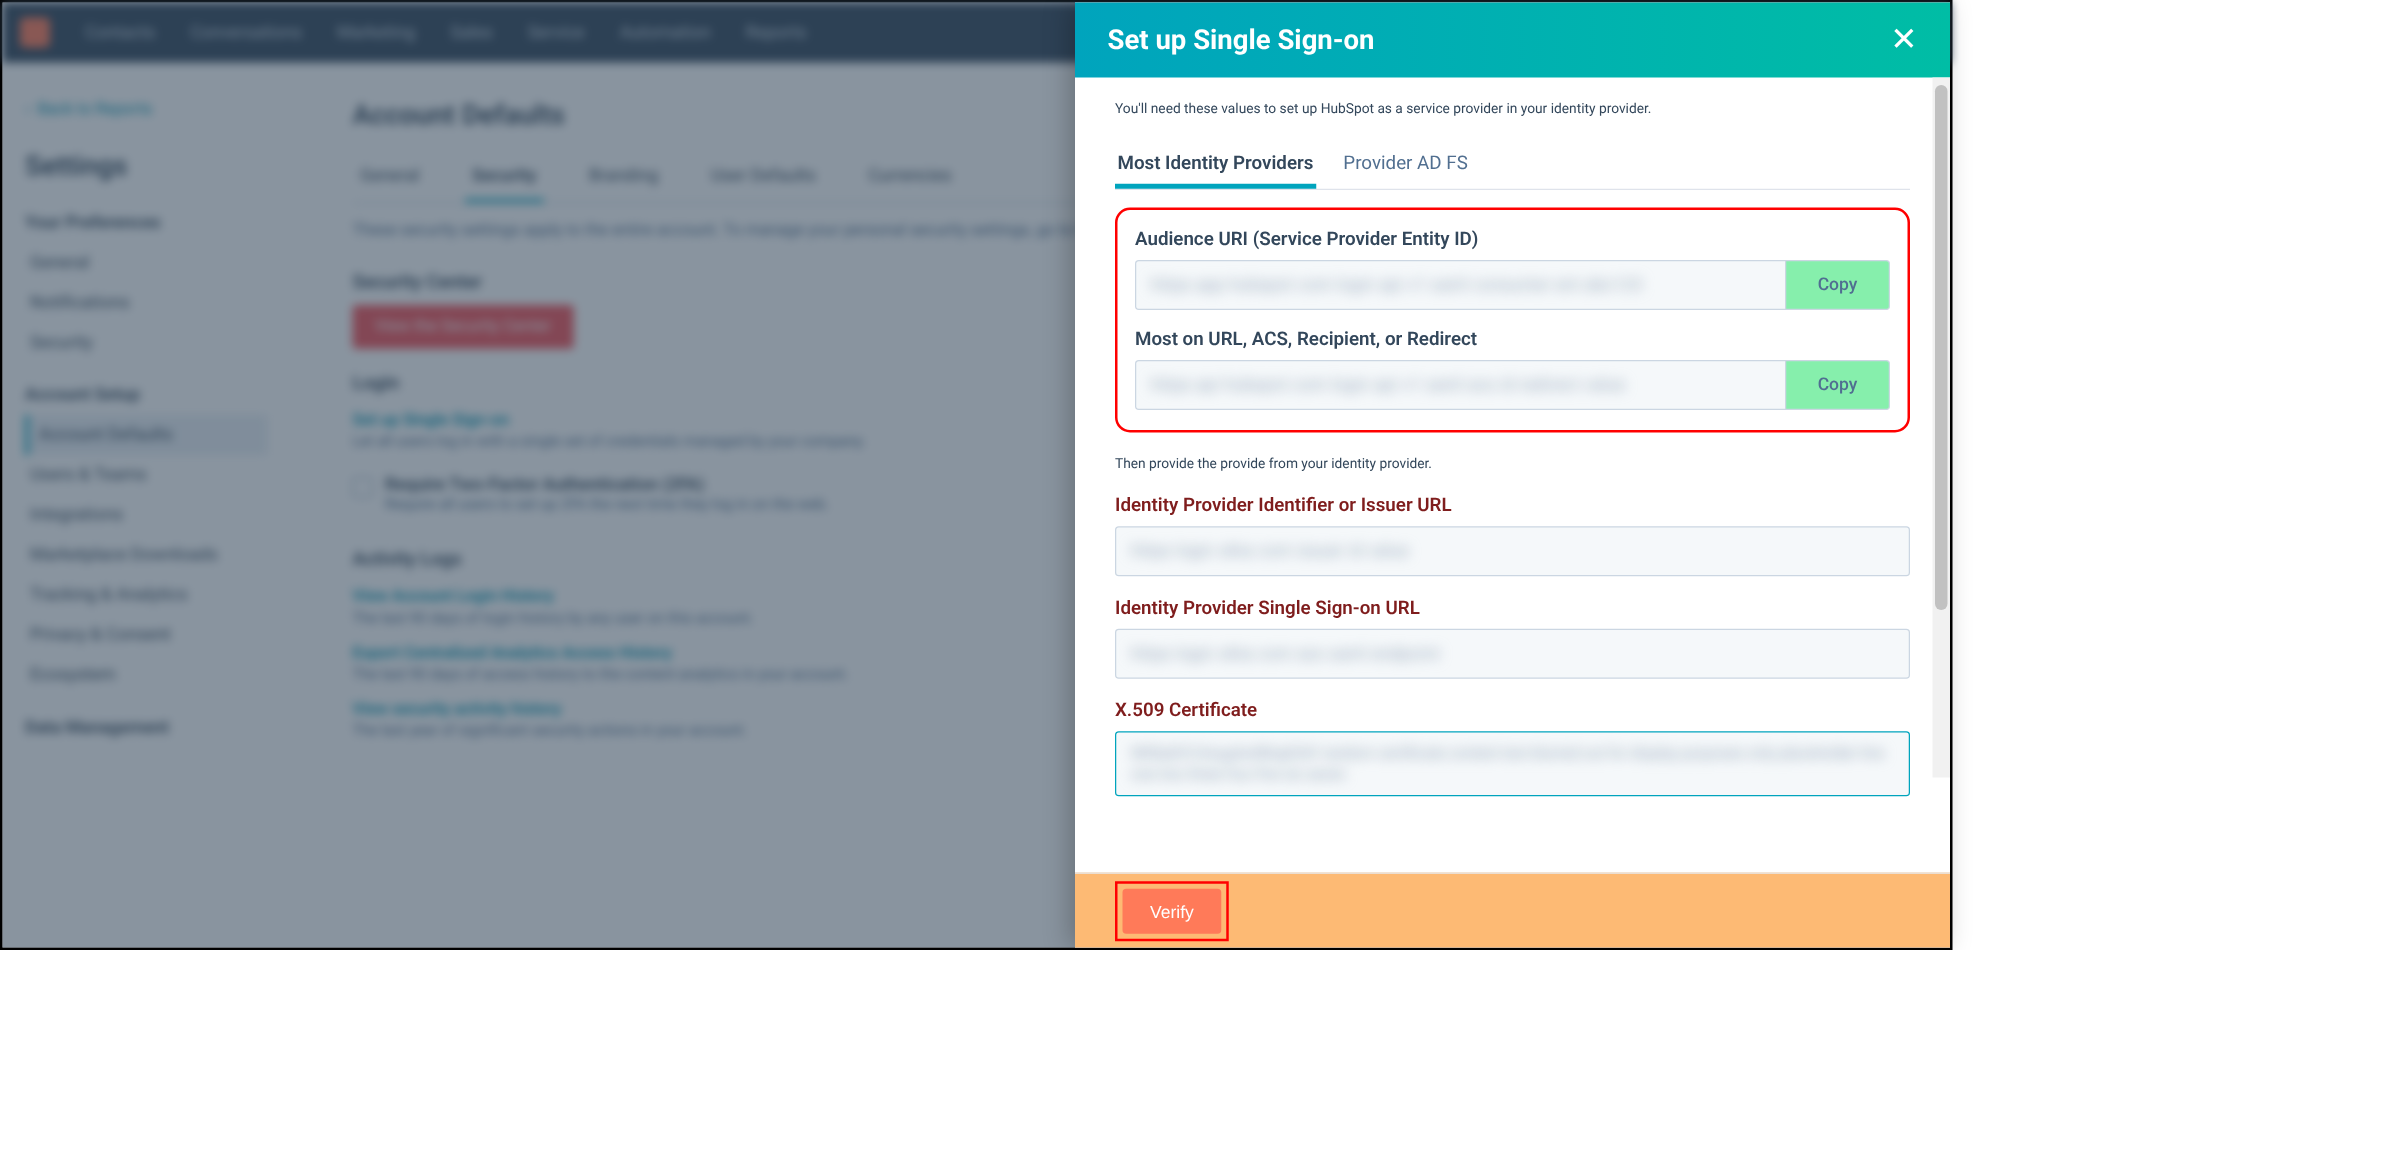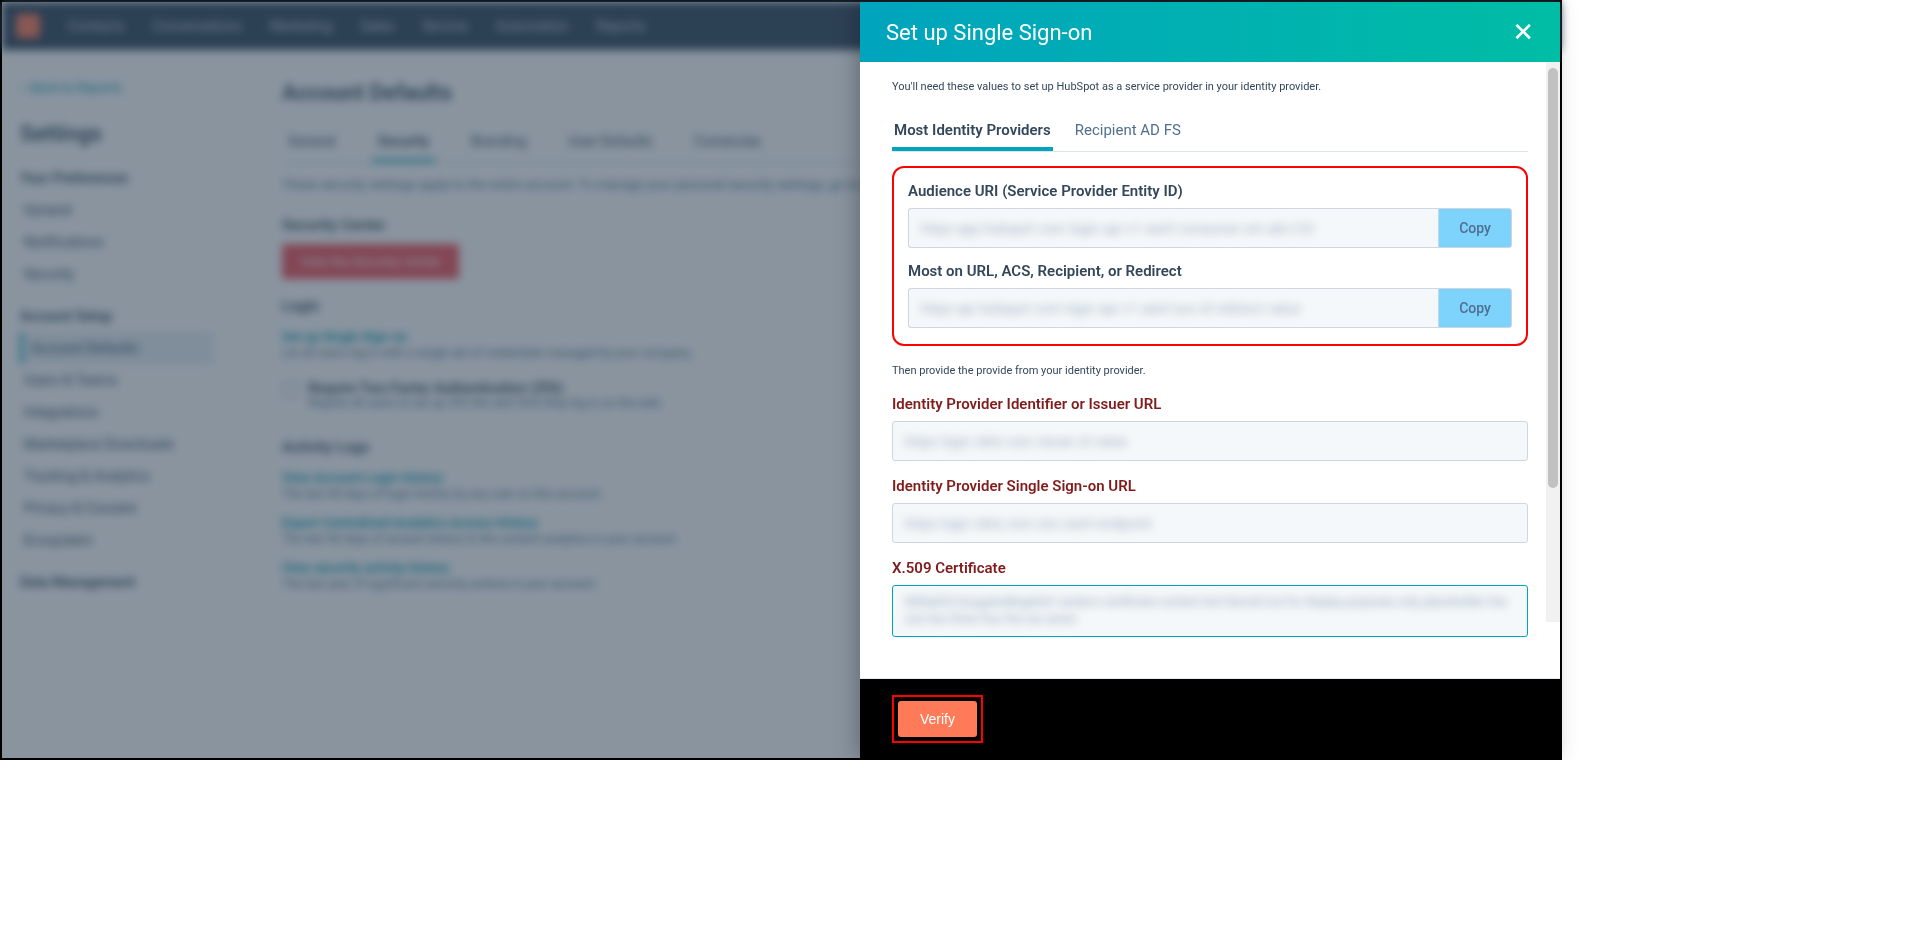--- a/index.html
+++ b/index.html
@@ -29,47 +29,47 @@
 .blockh { font-size: 15px; font-weight: 600; margin: 18px 0 10px; }
 .redbtn { display: inline-block; background: #f2545b; color: #fff; padding: 10px 18px; border-radius: 3px; font-size: 13px; }
 .linkline { color: #0091ae; font-size: 13px; font-weight: 600; margin: 14px 0 2px; }
 .subline { color: #516f90; font-size: 12px; margin-bottom: 8px; }
 .checkrow { display: flex; gap: 10px; margin: 20px 0; }
 .checkrow .cb { width: 16px; height: 16px; border: 1px solid #99acc2; border-radius: 3px; margin-top: 2px; }
 
 
 .panel { position: absolute; top: 0; right: 0; width: 700px; height: 100%; background: #fff; box-shadow: -4px 0 20px rgba(0,0,0,.25); display: flex; flex-direction: column; }
 .panel-header { height: 60px; background: linear-gradient(90deg, #00a4bd 0%, #00bda5 100%); color: #fff; display: flex; align-items: center; justify-content: space-between; padding: 0 26px; }
-.panel-header h3 { font-size: 22px; font-weight: 400; }
+.panel-header h3 { font-size: 22px; font-weight: 700; }
 .close-btn { font-size: 26px; cursor: pointer; line-height: 1; }
 .panel-body { flex: 1; overflow-y: auto; padding: 18px 32px 10px; position: relative; }
 .panel-scrollbar { position: absolute; top: 60px; right: 0; width: 14px; height: 560px; background: #f1f1f1; }
 .panel-scrollbar .thumb { position: absolute; left: 2px; right: 2px; top: 6px; height: 420px; background: #c1c1c1; border-radius: 5px; }
 
 .intro { font-size: 11px; color: #33475b; margin-bottom: 18px; }
 .subtabs { display: flex; gap: 20px; border-bottom: 1px solid #dfe3eb; margin-bottom: 14px; }
 .subtab { padding: 10px 2px 12px; font-size: 15px; font-weight: 600; color: #33475b; cursor: pointer; }
 .subtab.active { border-bottom: 4px solid #00a4bd; padding-bottom: 8px; }
 .subtab:not(.active) { font-weight: 400; color: #516f90; }
 
 .redbox { border: 2px solid #ff0000; border-radius: 12px; padding: 14px 14px 16px; margin-bottom: 18px; }
 .fld-label { font-size: 15px; font-weight: 600; color: #33475b; margin-bottom: 8px; }
 .copyrow { display: flex; margin-bottom: 14px; }
 .copyrow:last-child { margin-bottom: 0; }
 .copyrow .val { flex: 1; height: 40px; border: 1px solid #cbd6e2; border-right: none; border-radius: 3px 0 0 3px; background: #f5f8fa; display: flex; align-items: center; padding: 0 12px; }
 .copyrow .val .blur { filter: blur(5px); color: #8ea0b5; font-size: 13px; letter-spacing: .5px; white-space: nowrap; overflow: hidden; }
-.copybtn { width: 74px; height: 40px; border: 1px solid #cbd6e2; border-radius: 0 3px 3px 0; background: #7dd3fc; color: #506e91; font-size: 14px; font-weight: 500; display: flex; align-items: center; justify-content: center; cursor: pointer; }
+.copybtn { width: 84px; height: 40px; border: 1px solid #cbd6e2; border-radius: 0 3px 3px 0; background: #86efac; color: #506e91; font-size: 14px; font-weight: 500; display: flex; align-items: center; justify-content: center; cursor: pointer; }
 
 .plain-label { font-size: 15px; font-weight: 600; color: #7f1d1d; margin: 6px 0 8px; }
 .plain-input { width: 100%; height: 40px; border: 1px solid #cbd6e2; border-radius: 3px; background: #f5f8fa; display: flex; align-items: center; padding: 0 12px; margin-bottom: 16px; }
 .plain-input .blur { filter: blur(5px); color: #8ea0b5; font-size: 13px; letter-spacing: .5px; white-space: nowrap; overflow: hidden; }
 .cert-box { width: 100%; border: 1px solid #00a4bd; border-radius: 3px; background: #f5f8fa; padding: 8px 12px; min-height: 42px; }
 .cert-box .blur { filter: blur(5px); color: #8ea0b5; font-size: 12px; line-height: 1.4; }
 
-.panel-footer { height: 80px; border-top: 1px solid #e5eaf0; background: #000000; display: flex; align-items: center; padding: 0 32px; }
+.panel-footer { height: 60px; border-top: 1px solid #e5eaf0; background: #fdba74; display: flex; align-items: center; padding: 0 32px; }
 .verify-wrap { border: 2px solid #ff0000; padding: 4px; }
 .verify-btn { background: #ff7a59; color: #fff; border: none; border-radius: 3px; font-size: 14px; font-weight: 500; padding: 10px 22px; cursor: pointer; }
 </style>
 </head>
 <body>
 
 <div class="viewport">
 
   <div class="bg">
     <div class="topnav">
@@ -145,21 +145,21 @@
     <div class="panel-header">
       <h3>Set up Single Sign-on</h3>
       <span class="close-btn">✕</span>
     </div>
 
     <div class="panel-body">
       <div class="intro">You'll need these values to set up HubSpot as a service provider in your identity provider.</div>
 
       <div class="subtabs">
         <div class="subtab active">Most Identity Providers</div>
-        <div class="subtab">Recipient AD FS</div>
+        <div class="subtab">Provider AD FS</div>
       </div>
 
       <div class="redbox">
         <div class="fld-label">Audience URI (Service Provider Entity ID)</div>
         <div class="copyrow">
           <div class="val">
               <span class="blur">https app hubspot com login api v1 saml consumer ent abc123</span>
             </div>
           <div class="copybtn">Copy</div>
         </div>

